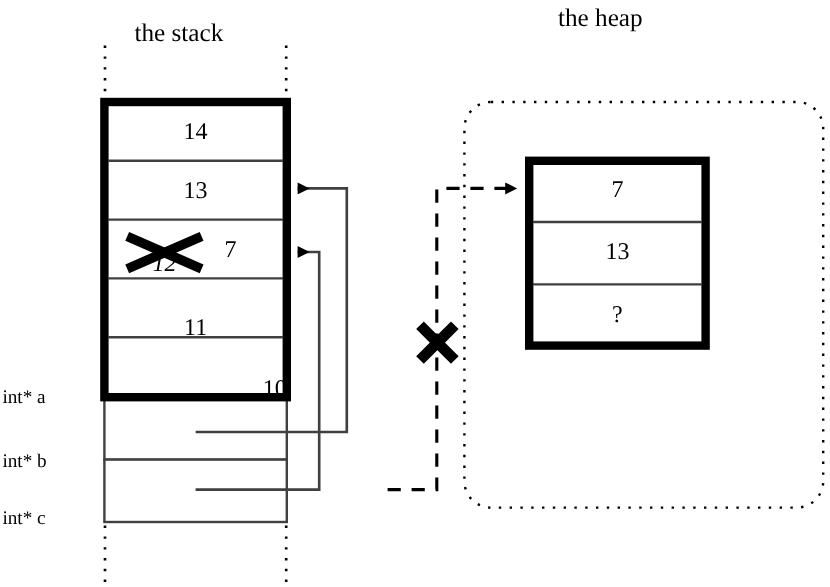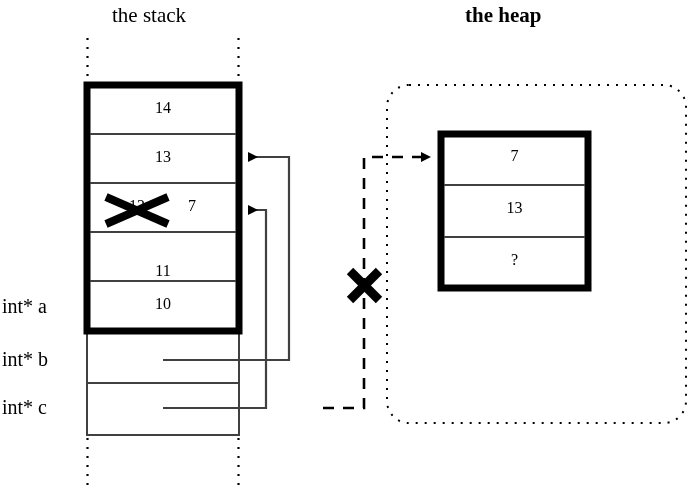--- a/index.html
+++ b/index.html
@@ -2,29 +2,29 @@
 <html><head>
 <meta charset="utf-8">
 <title>stack and heap diagram</title>
 <style>
   html,body{margin:0;padding:0;background:#fff;}
   body{width:692px;height:489px;position:relative;overflow:hidden;
        font-family:"Liberation Serif","DejaVu Serif",serif;color:#000;}
   #canvas{position:absolute;left:0;top:0;width:692px;height:489px;}
   .lbl{position:absolute;white-space:nowrap;}
   .title{font-size:21px;}
-  .varlbl{font-size:20px;}
-  .cell{position:absolute;text-align:center;font-size:16px;}
+  .varlbl{font-size:16px;margin-top:28px;}
+  .cell{position:absolute;text-align:center;font-size:20px;}
   svg{position:absolute;left:0;top:0;}
 </style>
 </head>
 <body>
 
-<div class="lbl title" style="left:112px;top:3px;">the stack</div>
-<div class="lbl title" style="left:465px;top:3px;font-weight:bold;">the heap</div>
+<div class="lbl title" style="left:112px;top:15px;">the stack</div>
+<div class="lbl title" style="left:465px;top:3px;">the heap</div>
 
 <svg id="canvas" width="692" height="489" viewBox="0 0 692 489">
 
   <line x1="87.5" y1="38" x2="87.5" y2="85" stroke="#000" stroke-width="2.2" stroke-dasharray="2,7"></line>
   <line x1="238.5" y1="38" x2="238.5" y2="85" stroke="#000" stroke-width="2.2" stroke-dasharray="2,7"></line>
 
   <line x1="87.5" y1="438" x2="87.5" y2="489" stroke="#000" stroke-width="2.2" stroke-dasharray="2,7"></line>
   <line x1="238.5" y1="438" x2="238.5" y2="489" stroke="#000" stroke-width="2.2" stroke-dasharray="2,7"></line>
 
   <rect x="387" y="85" width="299" height="338" rx="22" ry="22" fill="none" stroke="#000" stroke-width="2" stroke-dasharray="2,7"></rect>
@@ -63,24 +63,24 @@
   </g>
 
   <g stroke="#000" stroke-width="9" stroke-linecap="butt">
     <line x1="350" y1="271" x2="379" y2="300"></line>
     <line x1="350" y1="300" x2="379" y2="271"></line>
   </g>
 </svg>
 
 <div class="cell" style="left:87px;top:99px;width:152px;">14</div>
 <div class="cell" style="left:87px;top:148px;width:152px;">13</div>
-<div class="cell" style="left:106px;top:197px;width:62px;">12</div>
+<div class="cell" style="left:106px;top:209px;width:62px;font-style:italic;">12</div>
 <div class="cell" style="left:170px;top:197px;width:44px;">7</div>
 <div class="cell" style="left:87px;top:262px;width:152px;">11</div>
-<div class="cell" style="left:87px;top:295px;width:152px;">10</div>
+<div class="cell" style="left:87px;top:313px;width:152px;text-align:right;">10</div>
 
 <div class="cell" style="left:441px;top:147px;width:147px;">7</div>
 <div class="cell" style="left:441px;top:199px;width:147px;">13</div>
 <div class="cell" style="left:441px;top:251px;width:147px;">?</div>
 
 <div class="lbl varlbl" style="left:2px;top:295px;">int* a</div>
 <div class="lbl varlbl" style="left:2px;top:348px;text-align:center;">int* b</div>
 <div class="lbl varlbl" style="left:2px;top:396px;text-align:right;">int* c</div>
 
 </body></html>

